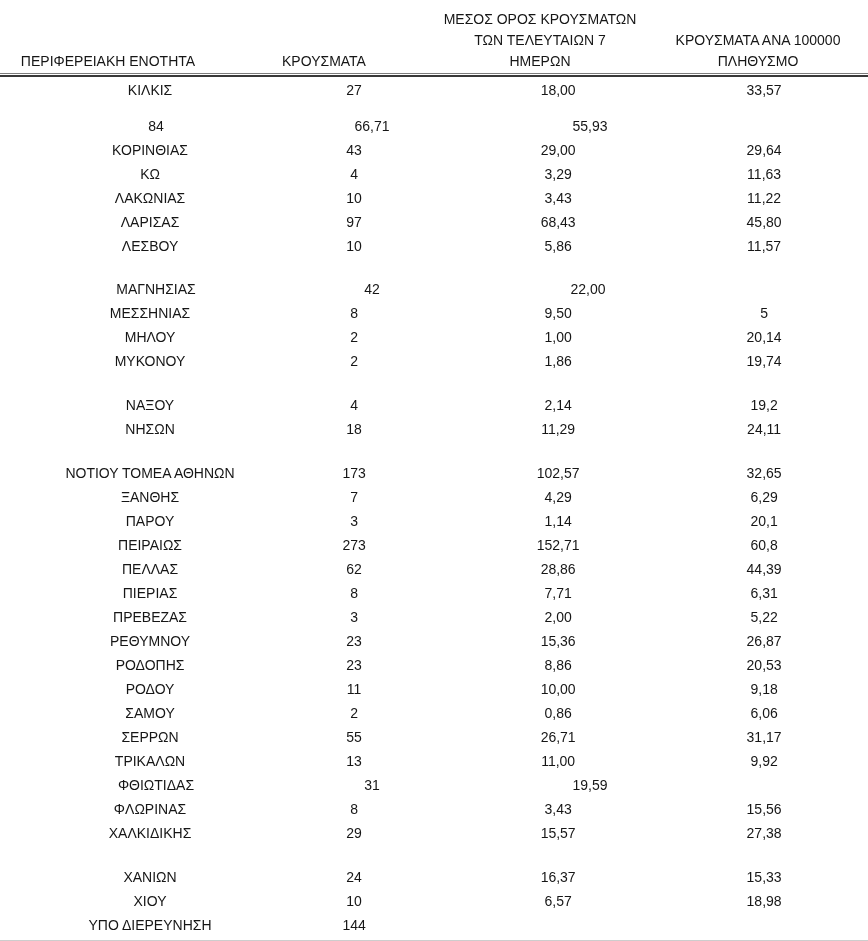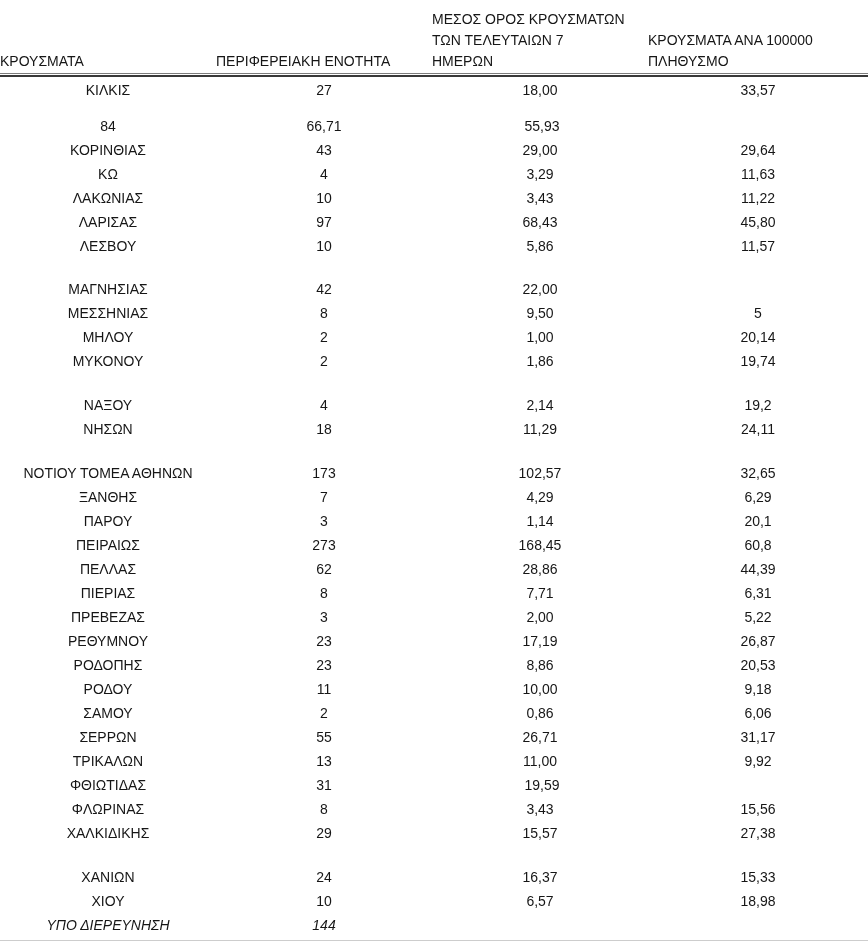--- a/index.html
+++ b/index.html
@@ -26,65 +26,65 @@
   .c3 { width: 216px; }
   .c4 { width: 220px; }
 
   .hdr {
     display: flex;
     align-items: flex-end;
     height: 73px;
     box-sizing: border-box;
   }
   .hdr .hcell {
-    text-align: left;
+    text-align: center;
     line-height: 21px;
     white-space: pre-line;
     padding-bottom: 1px;
   }
   .divider {
     height: 5px;
     background: linear-gradient(
       to bottom,
       #7d7d7d 0px, #7d7d7d 1px,
       #ffffff 1px, #ffffff 2px,
       #383838 2px, #383838 4px,
       #ffffff 4px, #ffffff 5px
     );
   }
   .body .row {
     display: flex;
     align-items: center;
     height: 24px;
+    padding-left: 48px;
   }
   .body .row > div {
     text-align: center;
     white-space: nowrap;
   }
   .body .row.italic {
-    font-style: italic;
   }
   .gap {
     width: 868px;
   }
   .bottom-rule {
     height: 2px;
     background: #cdcdcd;
     margin-top: 3px;
   }
 </style>
 </head>
 <body>
 
 <div class="page">
   <div class="tbl">
 
     <div class="hdr">
+      <div class="hcell c1">ΠΕΡΙΦΕΡΕΙΑΚΗ ΕΝΟΤΗΤΑ</div>
       <div class="hcell c2">ΚΡΟΥΣΜΑΤΑ</div>
-      <div class="hcell c1">ΠΕΡΙΦΕΡΕΙΑΚΗ ΕΝΟΤΗΤΑ</div>
       <div class="hcell c3">ΜΕΣΟΣ ΟΡΟΣ ΚΡΟΥΣΜΑΤΩΝ
 ΤΩΝ ΤΕΛΕΥΤΑΙΩΝ 7
 ΗΜΕΡΩΝ</div>
       <div class="hcell c4">ΚΡΟΥΣΜΑΤΑ ΑΝΑ 100000
 ΠΛΗΘΥΣΜΟ</div>
     </div>
 
     <div class="divider"></div>
 
     <div class="body">
@@ -182,21 +182,21 @@
   </div>
         <div class="row">
     <div class="c1">ΠΑΡΟΥ</div>
     <div class="c2">3</div>
     <div class="c3">1,14</div>
     <div class="c4">20,1</div>
   </div>
         <div class="row">
     <div class="c1">ΠΕΙΡΑΙΩΣ</div>
     <div class="c2">273</div>
-    <div class="c3">168,45</div>
+    <div class="c3">152,71</div>
     <div class="c4">60,8</div>
   </div>
         <div class="row">
     <div class="c1">ΠΕΛΛΑΣ</div>
     <div class="c2">62</div>
     <div class="c3">28,86</div>
     <div class="c4">44,39</div>
   </div>
         <div class="row">
     <div class="c1">ΠΙΕΡΙΑΣ</div>
@@ -206,21 +206,21 @@
   </div>
         <div class="row">
     <div class="c1">ΠΡΕΒΕΖΑΣ</div>
     <div class="c2">3</div>
     <div class="c3">2,00</div>
     <div class="c4">5,22</div>
   </div>
         <div class="row">
     <div class="c1">ΡΕΘΥΜΝΟΥ</div>
     <div class="c2">23</div>
-    <div class="c3">17,19</div>
+    <div class="c3">15,36</div>
     <div class="c4">26,87</div>
   </div>
         <div class="row">
     <div class="c1">ΡΟΔΟΠΗΣ</div>
     <div class="c2">23</div>
     <div class="c3">8,86</div>
     <div class="c4">20,53</div>
   </div>
         <div class="row">
     <div class="c1">ΡΟΔΟΥ</div>

